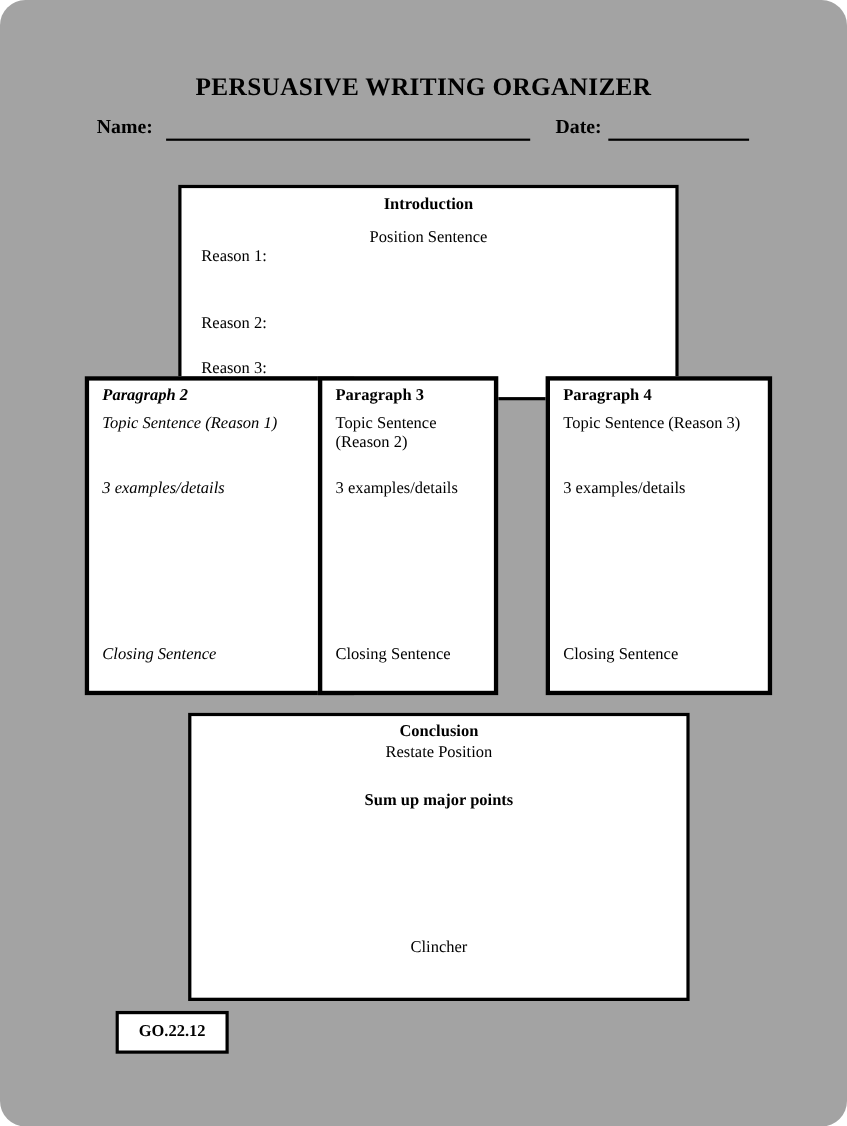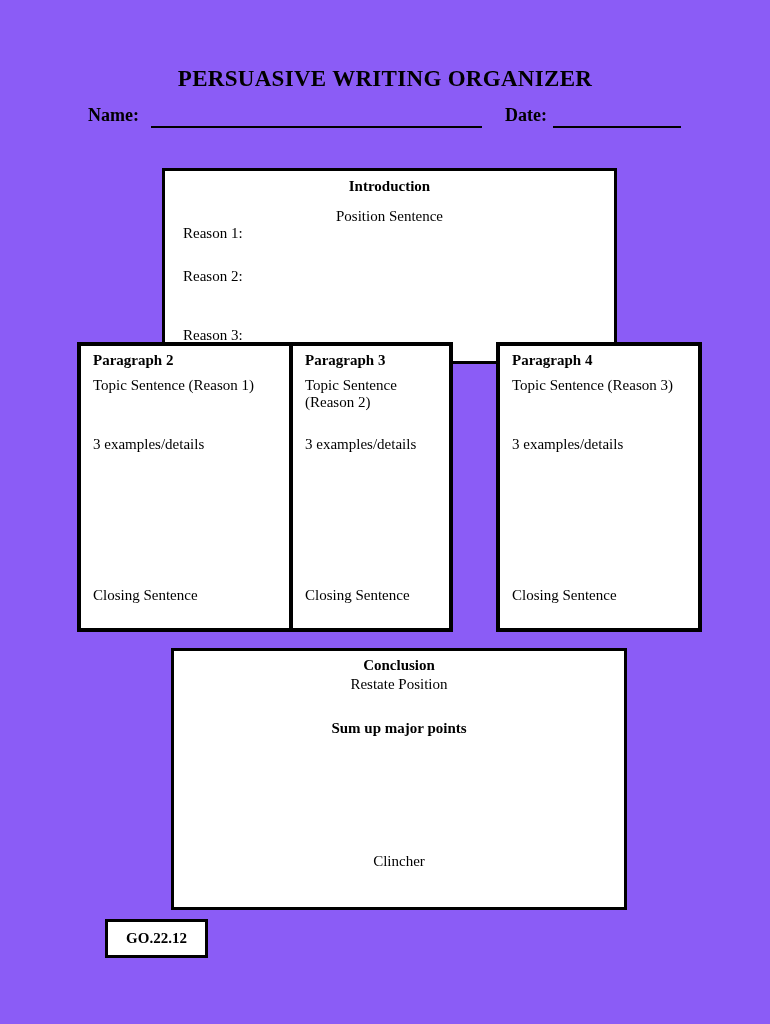--- a/index.html
+++ b/index.html
@@ -1,23 +1,24 @@
 <!DOCTYPE html>
 <html><head>
 <meta charset="utf-8">
 <style>
   html, body { margin: 0; padding: 0; background: #ffffff; }
   .page {
     position: relative;
     width: 770px;
     height: 1024px;
-    background: #8b5cf6;
+    background: #a3a3a3;
     color: #000000;
     font-family: "Liberation Serif", serif;
     overflow: hidden;
+    border-radius: 23px;
   }
   .abs { position: absolute; }
 
   .doc-title {
     top: 66px; left: 0; width: 100%;
     text-align: center;
     font-size: 23px;
     font-weight: bold;
     letter-spacing: 0.3px;
   }
@@ -38,26 +39,26 @@
   }
   .box .bold-head { font-weight: bold; }
   .centered { left: 0; right: 0; text-align: center; }
 
   
   .intro-box { left: 162px; top: 168px; width: 455px; height: 196px; }
   .intro-title { top: 7px; }
   .intro-position { top: 37px; }
   .intro-reason { left: 18px; }
   .reason-1 { top: 54px; }
-  .reason-2 { top: 97px; }
+  .reason-2 { top: 115px; }
   .reason-3 { top: 108px; margin-top: 48px; }
 
   
   .para-box { top: 342px; height: 290px; border-width: 4px; }
-  .para-box-1 { left: 77px;  width: 245px; }
+  .para-box-1 { left: 77px;  width: 245px; font-style: italic; }
   .para-box-2 { left: 289px; width: 164px; }
   .para-box-3 { left: 496px; width: 206px; }
   .para-title   { top: 6px;   left: 12px; right: 8px; }
   .para-topic   { top: 31px;  left: 12px; right: 8px; }
   .para-examples{ top: 90px;  left: 12px; right: 8px; }
   .para-closing { top: 241px; left: 12px; right: 8px; }
 
   
   .conclusion-box { left: 171px; top: 648px; width: 456px; height: 262px; }
   .conclusion-title   { top: 6px; }

